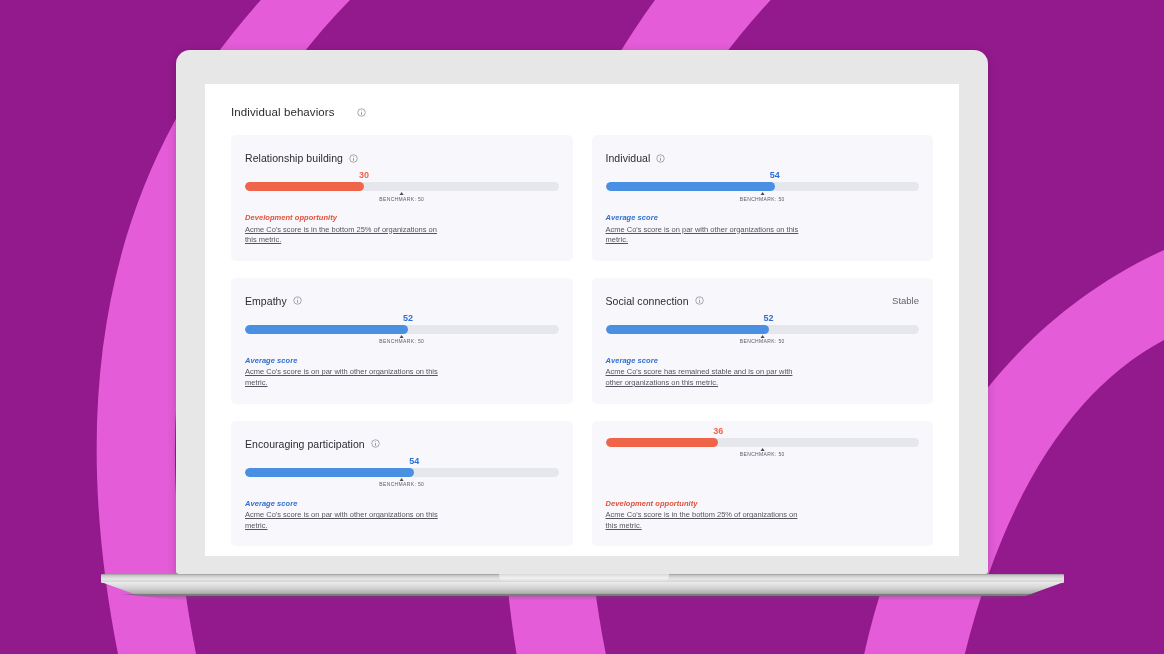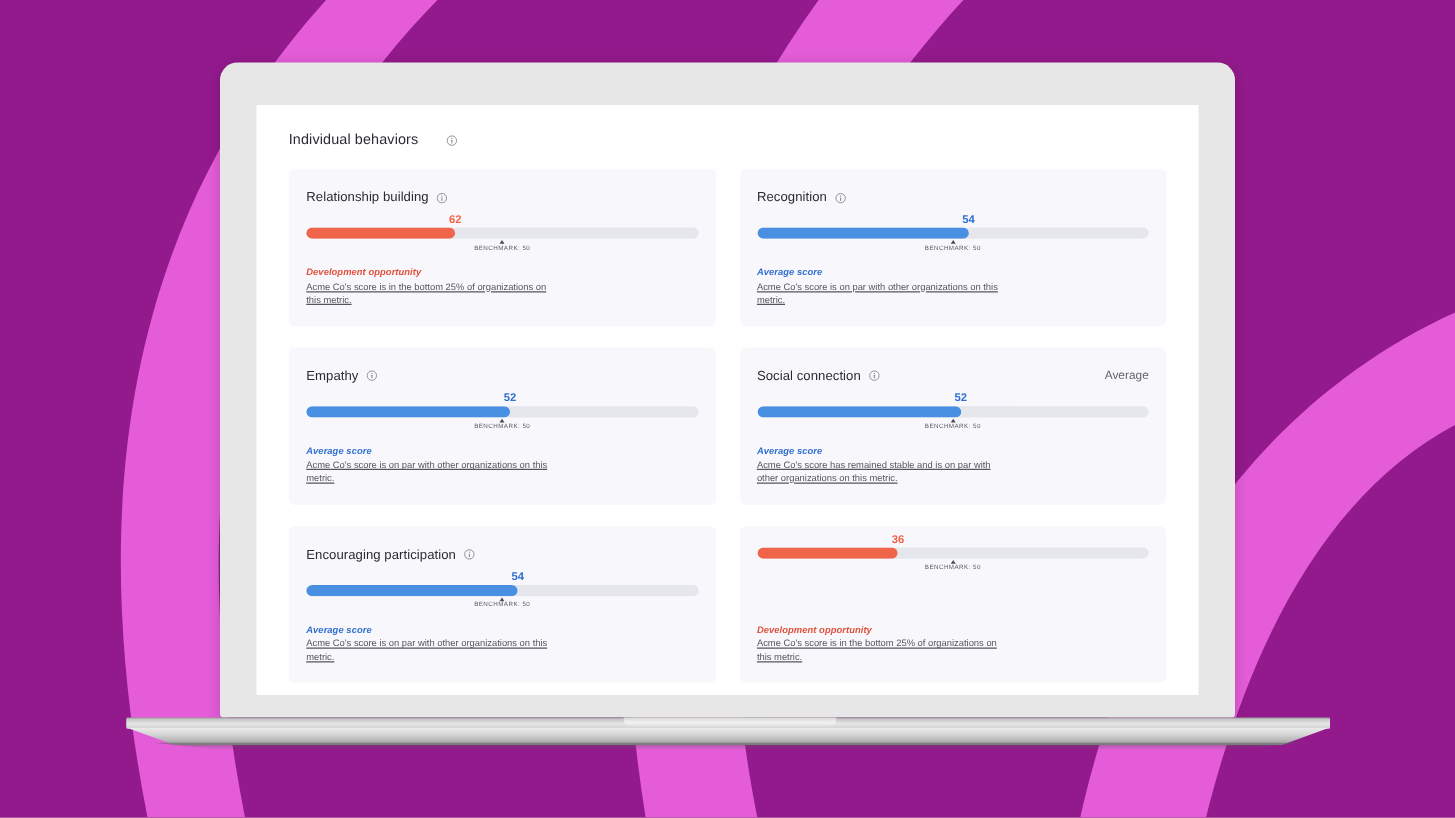--- a/index.html
+++ b/index.html
@@ -263,40 +263,40 @@
                   <circle cx="6" cy="6" r="5" fill="none" stroke="#8b8b96" stroke-width="1"></circle>
                   <circle cx="6" cy="3.6" r="0.65" fill="#8b8b96"></circle>
                   <rect x="5.4" y="5" width="1.2" height="4" rx="0.5" fill="#8b8b96"></rect>
                 </svg>
               </span>
             </div>
             <span class="card-trend"></span>
           </div>
 
           <div class="meter">
-            <span class="meter-value" style="left: 38%; color: rgb(240, 100, 73);">62</span>
+            <span class="meter-value" style="left: 38%; color: rgb(240, 100, 73);">30</span>
             <div class="meter-track">
               <div class="meter-fill" style="width: 38%; background: rgb(240, 100, 73);"></div>
             </div>
             <div class="benchmark" style="left: 50%;">
               <div class="benchmark-caret"></div>
               <div class="benchmark-label">BENCHMARK: 50</div>
             </div>
           </div>
 
           <div class="status">
             <div class="status-label" style="color: rgb(224, 80, 58);">Development opportunity</div>
             <div class="status-desc">Acme Co's score is in the bottom 25% of organizations on this metric.</div>
           </div>
         </div>
 
         <div class="card">
           <div class="card-head">
             <div class="card-head-left">
-              <span class="card-title">Recognition</span>
+              <span class="card-title">Individual</span>
               <span class="info-icon">
                 <svg width="9" height="9" viewBox="0 0 12 12">
                   <circle cx="6" cy="6" r="5" fill="none" stroke="#8b8b96" stroke-width="1"></circle>
                   <circle cx="6" cy="3.6" r="0.65" fill="#8b8b96"></circle>
                   <rect x="5.4" y="5" width="1.2" height="4" rx="0.5" fill="#8b8b96"></rect>
                 </svg>
               </span>
             </div>
             <span class="card-trend"></span>
           </div>
@@ -355,21 +355,21 @@
             <div class="card-head-left">
               <span class="card-title">Social connection</span>
               <span class="info-icon">
                 <svg width="9" height="9" viewBox="0 0 12 12">
                   <circle cx="6" cy="6" r="5" fill="none" stroke="#8b8b96" stroke-width="1"></circle>
                   <circle cx="6" cy="3.6" r="0.65" fill="#8b8b96"></circle>
                   <rect x="5.4" y="5" width="1.2" height="4" rx="0.5" fill="#8b8b96"></rect>
                 </svg>
               </span>
             </div>
-            <span class="card-trend">Average</span>
+            <span class="card-trend">Stable</span>
           </div>
 
           <div class="meter">
             <span class="meter-value" style="left: 52%; color: rgb(47, 111, 208);">52</span>
             <div class="meter-track">
               <div class="meter-fill" style="width: 52%; background: rgb(74, 144, 226);"></div>
             </div>
             <div class="benchmark" style="left: 50%;">
               <div class="benchmark-caret"></div>
               <div class="benchmark-label">BENCHMARK: 50</div>

